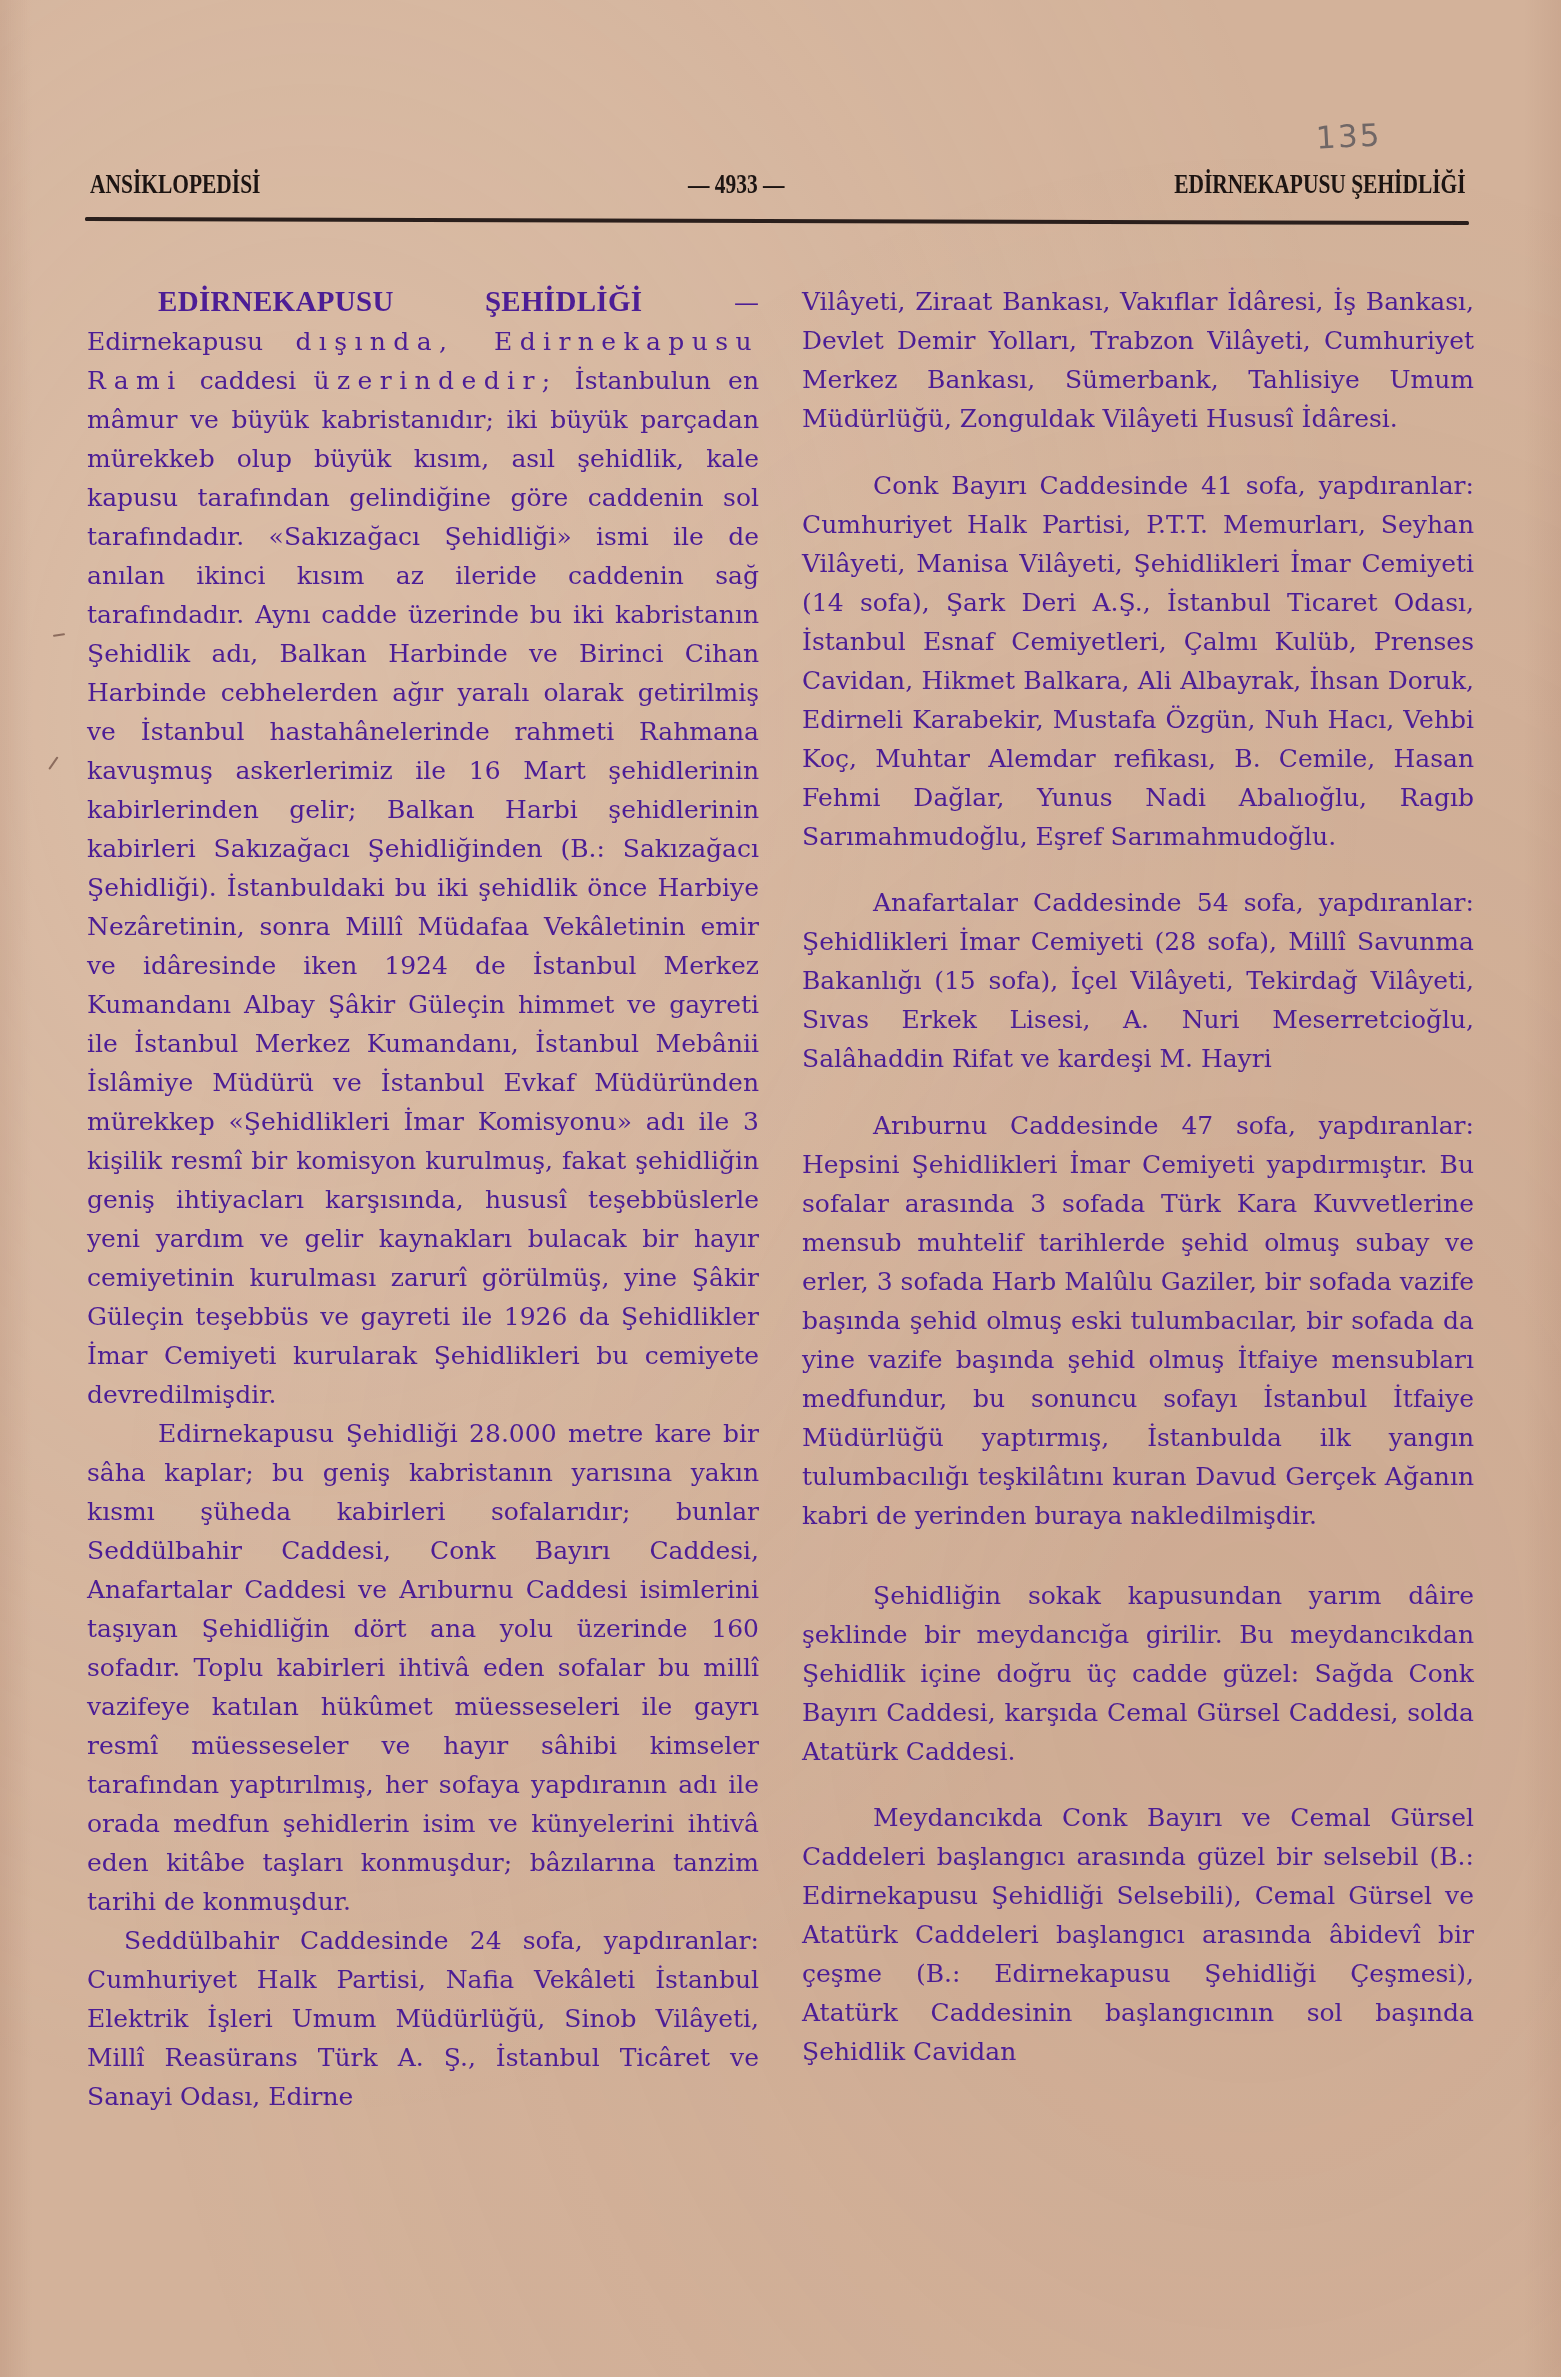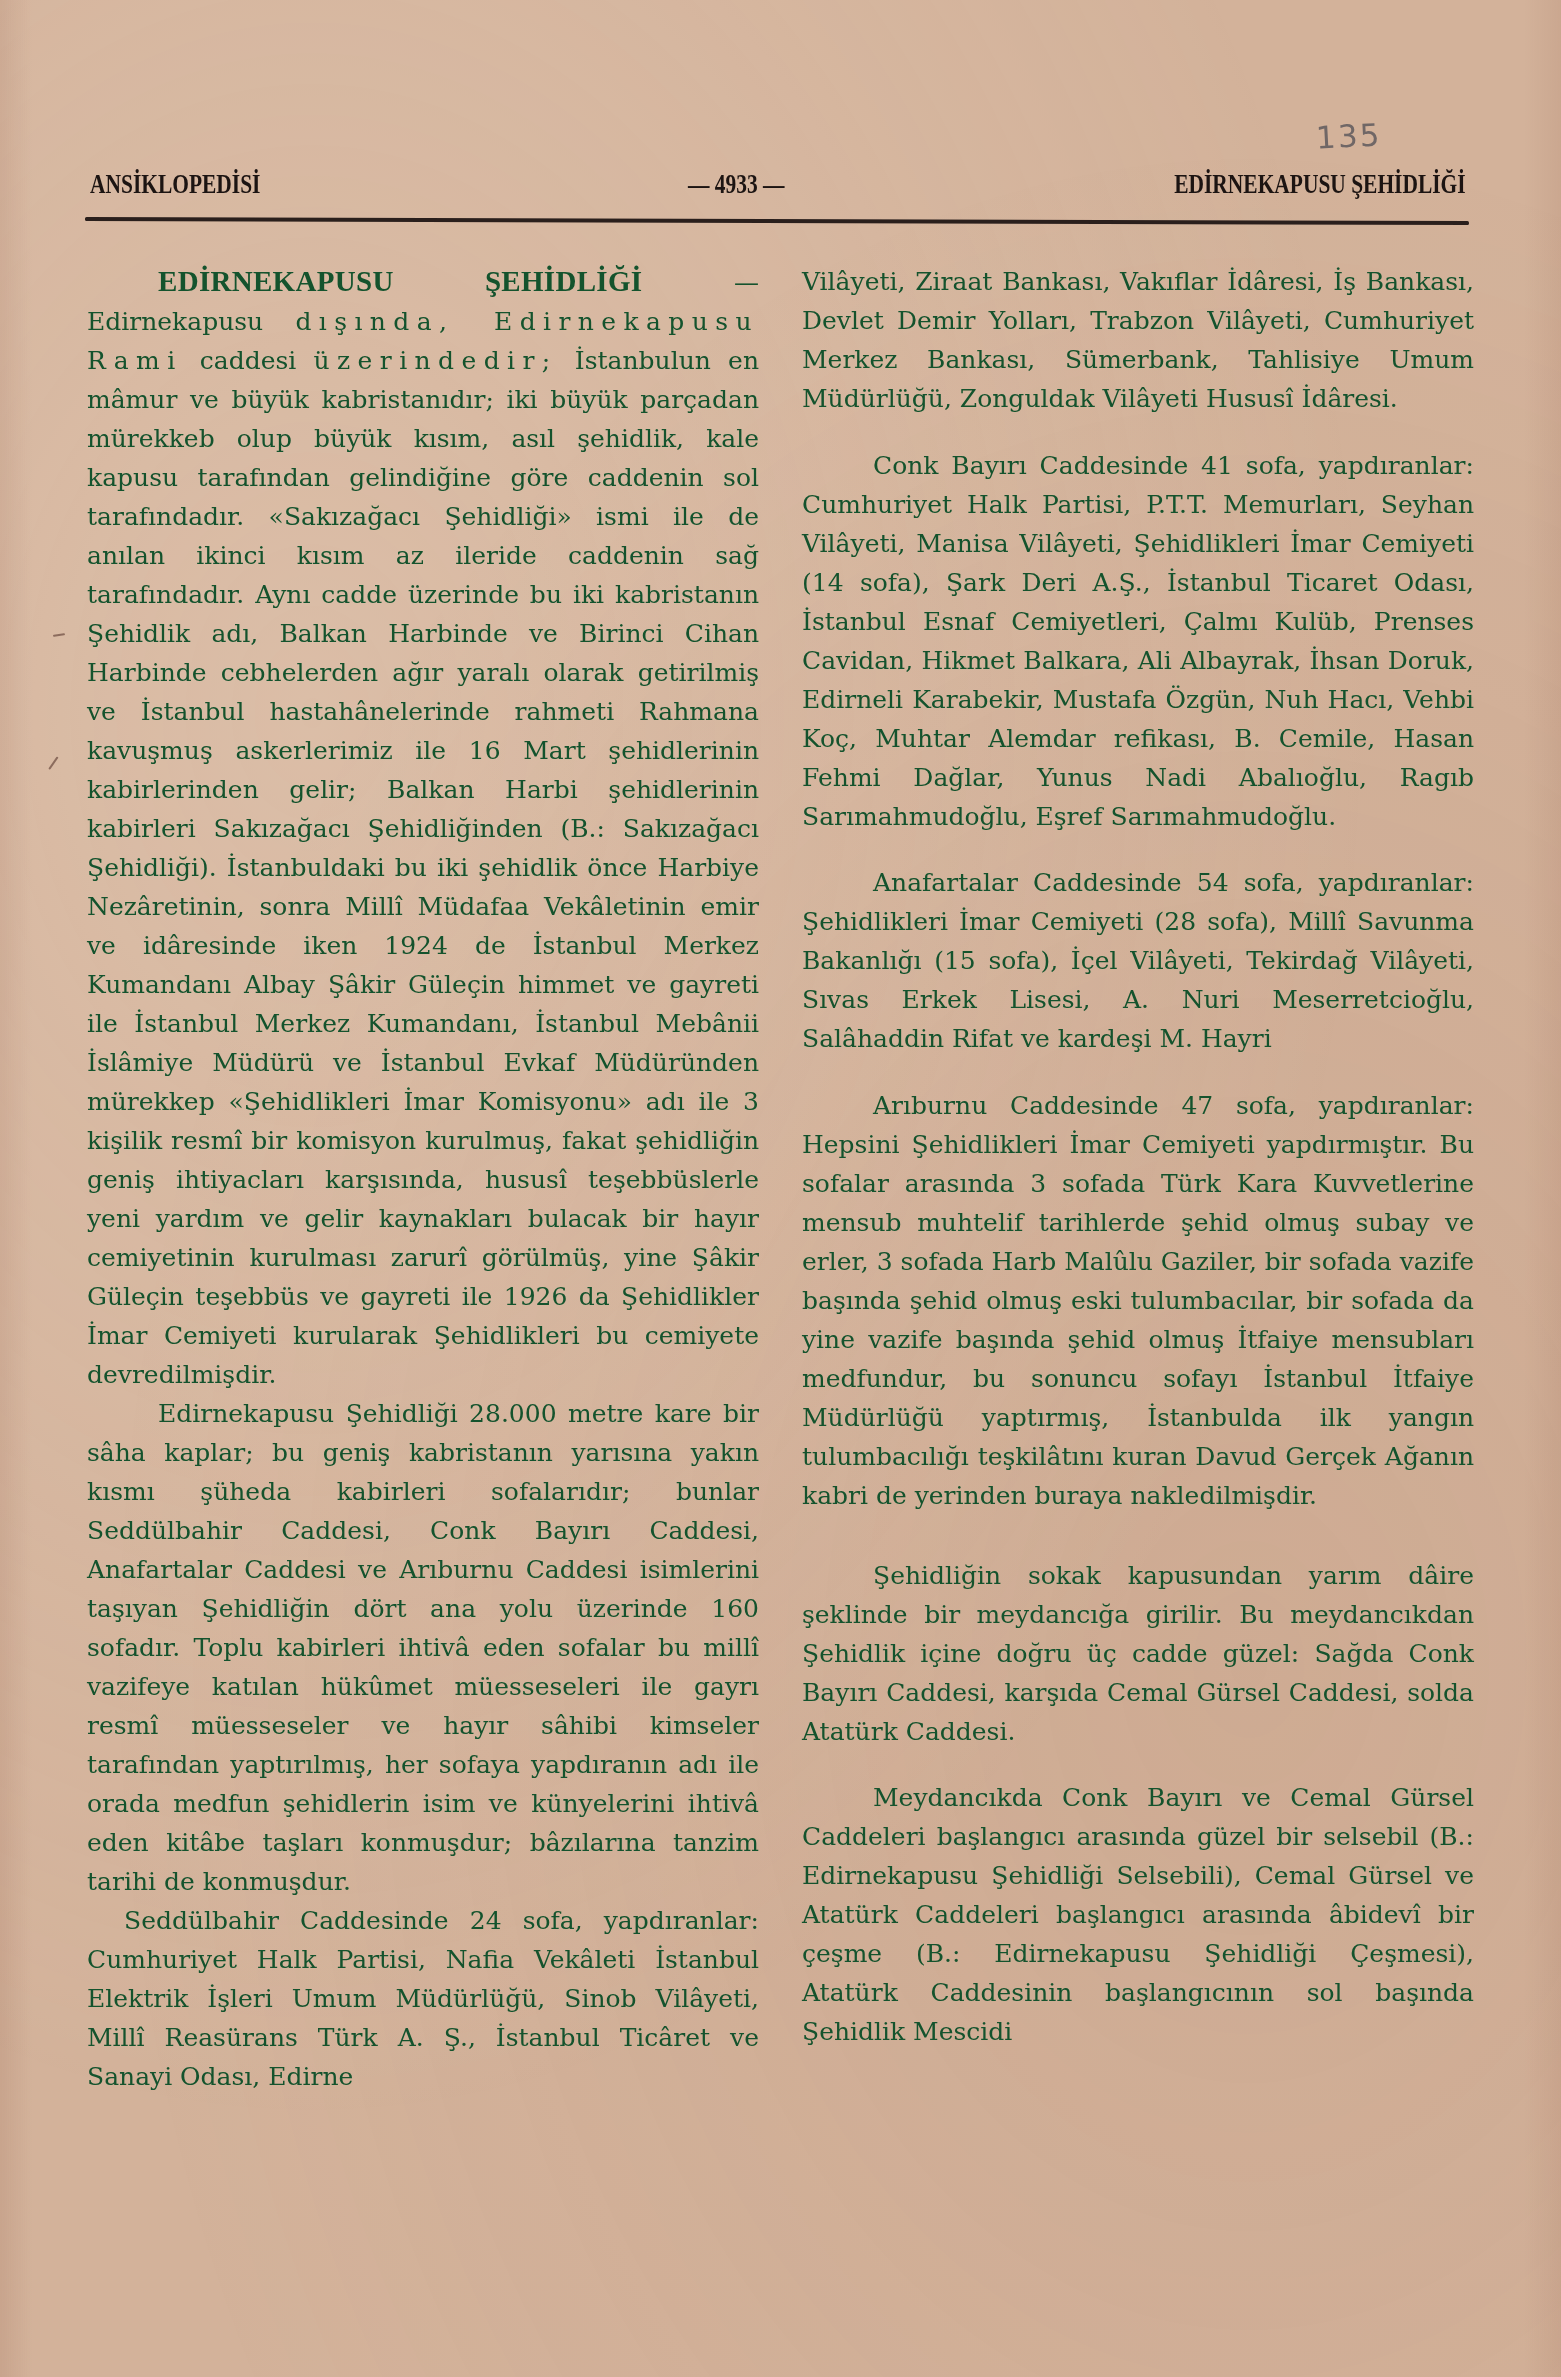--- a/index.html
+++ b/index.html
@@ -55,27 +55,27 @@
       width: 1384px;
       height: 3.7px;
       background: #2a1f1c;
       transform: rotate(0.17deg);
       transform-origin: left center;
       border-radius: 1.6px;
     }
 
     .column {
       position: absolute;
-      top: 262px;
+      top: 282px;
       font-family: "DejaVu Serif", serif;
       font-size: 25px;
       line-height: 39px;
       text-align: justify;
       hyphens: manual;
-      color: #14532d;
+      color: #4c1d95;
     }
     .col-left { left: 87px; width: 672px; }
     .col-right { left: 802px; width: 672px; }
 
     .column p { margin: 0; text-indent: 0; }
     .column p.indent { text-indent: 71px; }
     .column p.gap { margin-top: 27.5px; }
     .column p.gap-lg { margin-top: 41px; }
 
     .entry-title {
@@ -116,17 +116,17 @@
     <p class="indent">Edirnekapusu Şehidliği 28.000 metre kare bir sâha kaplar; bu geniş kabristanın yarısına yakın kısmı şüheda kabirleri sofalarıdır; bunlar Seddülbahir Caddesi, Conk Bayırı Caddesi, Anafartalar Caddesi ve Arıburnu Caddesi isimlerini taşıyan Şehidliğin dört ana yolu üzerinde 160 sofadır. Toplu kabirleri ihtivâ eden sofalar bu millî vazifeye katılan hükûmet müesseseleri ile gayrı resmî müesseseler ve hayır sâhibi kimseler tarafından yaptırılmış, her sofaya yapdıranın adı ile orada medfun şehidlerin isim ve künyelerini ihtivâ eden kitâbe taşları konmuşdur; bâzılarına tanzim tarihi de konmuşdur.</p>
     <p class="indent" style="text-indent:37px;">Seddülbahir Caddesinde 24 sofa, yapdıranlar: Cumhuriyet Halk Partisi, Nafia Vekâleti İstanbul Elektrik İşleri Umum Müdürlüğü, Sinob Vilâyeti, Millî Reasürans Türk A. Ş., İstanbul Ticâret ve Sanayi Odası, Edirne</p>
   </div>
 
   <div class="column col-right">
     <p>Vilâyeti, Ziraat Bankası, Vakıflar İdâresi, İş Bankası, Devlet Demir Yolları, Trabzon Vilâyeti, Cumhuriyet Merkez Bankası, Sümerbank, Tahlisiye Umum Müdürlüğü, Zonguldak Vilâyeti Hususî İdâresi.</p>
     <p class="indent gap">Conk Bayırı Caddesinde 41 sofa, yapdıranlar: Cumhuriyet Halk Partisi, P.T.T. Memurları, Seyhan Vilâyeti, Manisa Vilâyeti, Şehidlikleri İmar Cemiyeti (14 sofa), Şark Deri A.Ş., İstanbul Ticaret Odası, İstanbul Esnaf Cemiyetleri, Çalmı Kulüb, Prenses Cavidan, Hikmet Balkara, Ali Albayrak, İhsan Doruk, Edirneli Karabekir, Mustafa Özgün, Nuh Hacı, Vehbi Koç, Muhtar Alemdar refikası, B. Cemile, Hasan Fehmi Dağlar, Yunus Nadi Abalıoğlu, Ragıb Sarımahmudoğlu, Eşref Sarımahmudoğlu.</p>
     <p class="indent gap">Anafartalar Caddesinde 54 sofa, yapdıranlar: Şehidlikleri İmar Cemiyeti (28 sofa), Millî Savunma Bakanlığı (15 sofa), İçel Vilâyeti, Tekirdağ Vilâyeti, Sıvas Erkek Lisesi, A. Nuri Meserretcioğlu, Salâhaddin Rifat ve kardeşi M. Hayri</p>
     <p class="indent gap">Arıburnu Caddesinde 47 sofa, yapdıranlar: Hepsini Şehidlikleri İmar Cemiyeti yapdırmıştır. Bu sofalar arasında 3 sofada Türk Kara Kuvvetlerine mensub muhtelif tarihlerde şehid olmuş subay ve erler, 3 sofada Harb Malûlu Gaziler, bir sofada vazife başında şehid olmuş eski tulumbacılar, bir sofada da yine vazife başında şehid olmuş İtfaiye mensubları medfundur, bu sonuncu sofayı İstanbul İtfaiye Müdürlüğü yaptırmış, İstanbulda ilk yangın tulumbacılığı teşkilâtını kuran Davud Gerçek Ağanın kabri de yerinden buraya nakledilmişdir.</p>
     <p class="indent gap-lg">Şehidliğin sokak kapusundan yarım dâire şeklinde bir meydancığa girilir. Bu meydancıkdan Şehidlik içine doğru üç cadde güzel: Sağda Conk Bayırı Caddesi, karşıda Cemal Gürsel Caddesi, solda Atatürk Caddesi.</p>
-    <p class="indent gap">Meydancıkda Conk Bayırı ve Cemal Gürsel Caddeleri başlangıcı arasında güzel bir selsebil (B.: Edirnekapusu Şehidliği Selsebili), Cemal Gürsel ve Atatürk Caddeleri başlangıcı arasında âbidevî bir çeşme (B.: Edirnekapusu Şehidliği Çeşmesi), Atatürk Caddesinin başlangıcının sol başında Şehidlik Mescidi</p>
+    <p class="indent gap">Meydancıkda Conk Bayırı ve Cemal Gürsel Caddeleri başlangıcı arasında güzel bir selsebil (B.: Edirnekapusu Şehidliği Selsebili), Cemal Gürsel ve Atatürk Caddeleri başlangıcı arasında âbidevî bir çeşme (B.: Edirnekapusu Şehidliği Çeşmesi), Atatürk Caddesinin başlangıcının sol başında Şehidlik Cavidan</p>
   </div>
 
 </div>
 
 
 </body></html>

